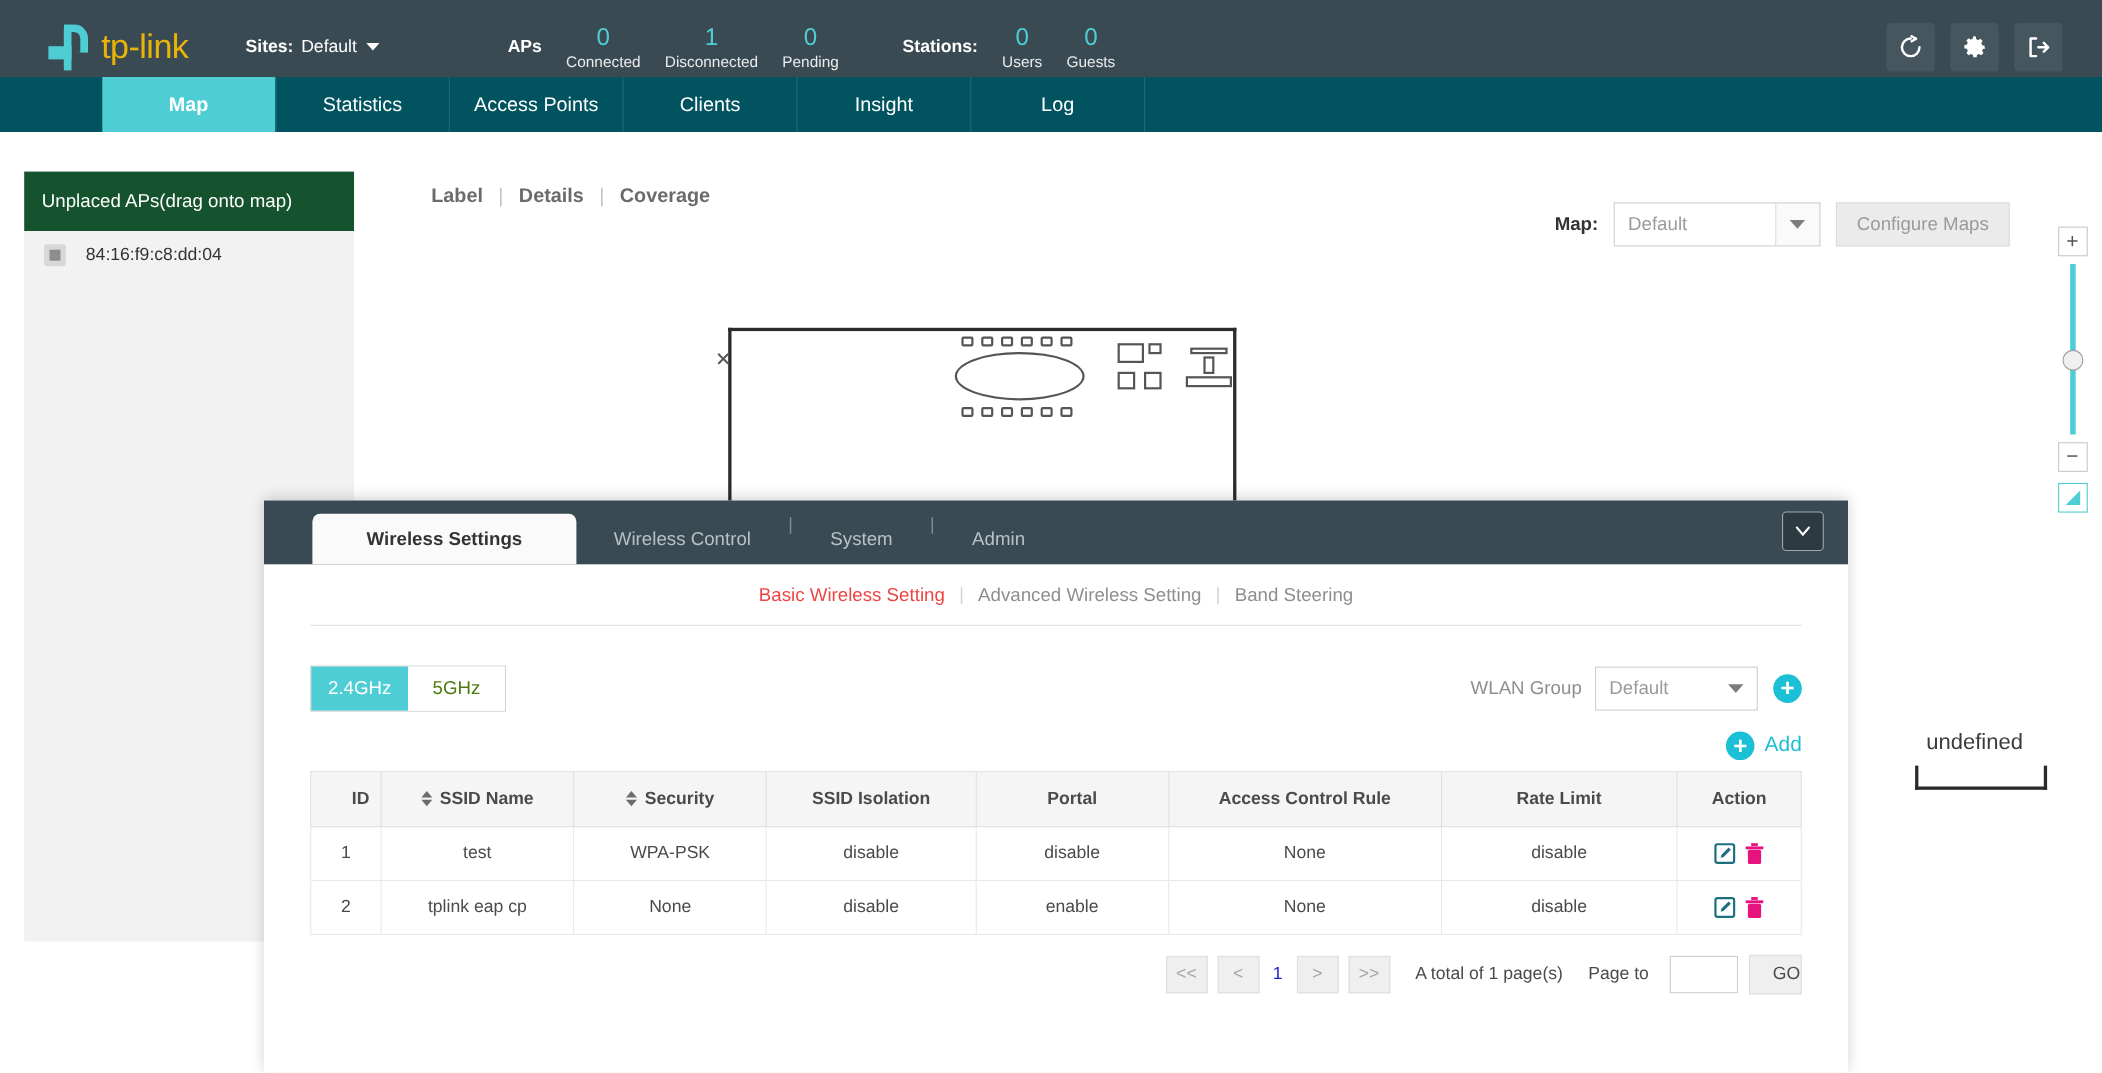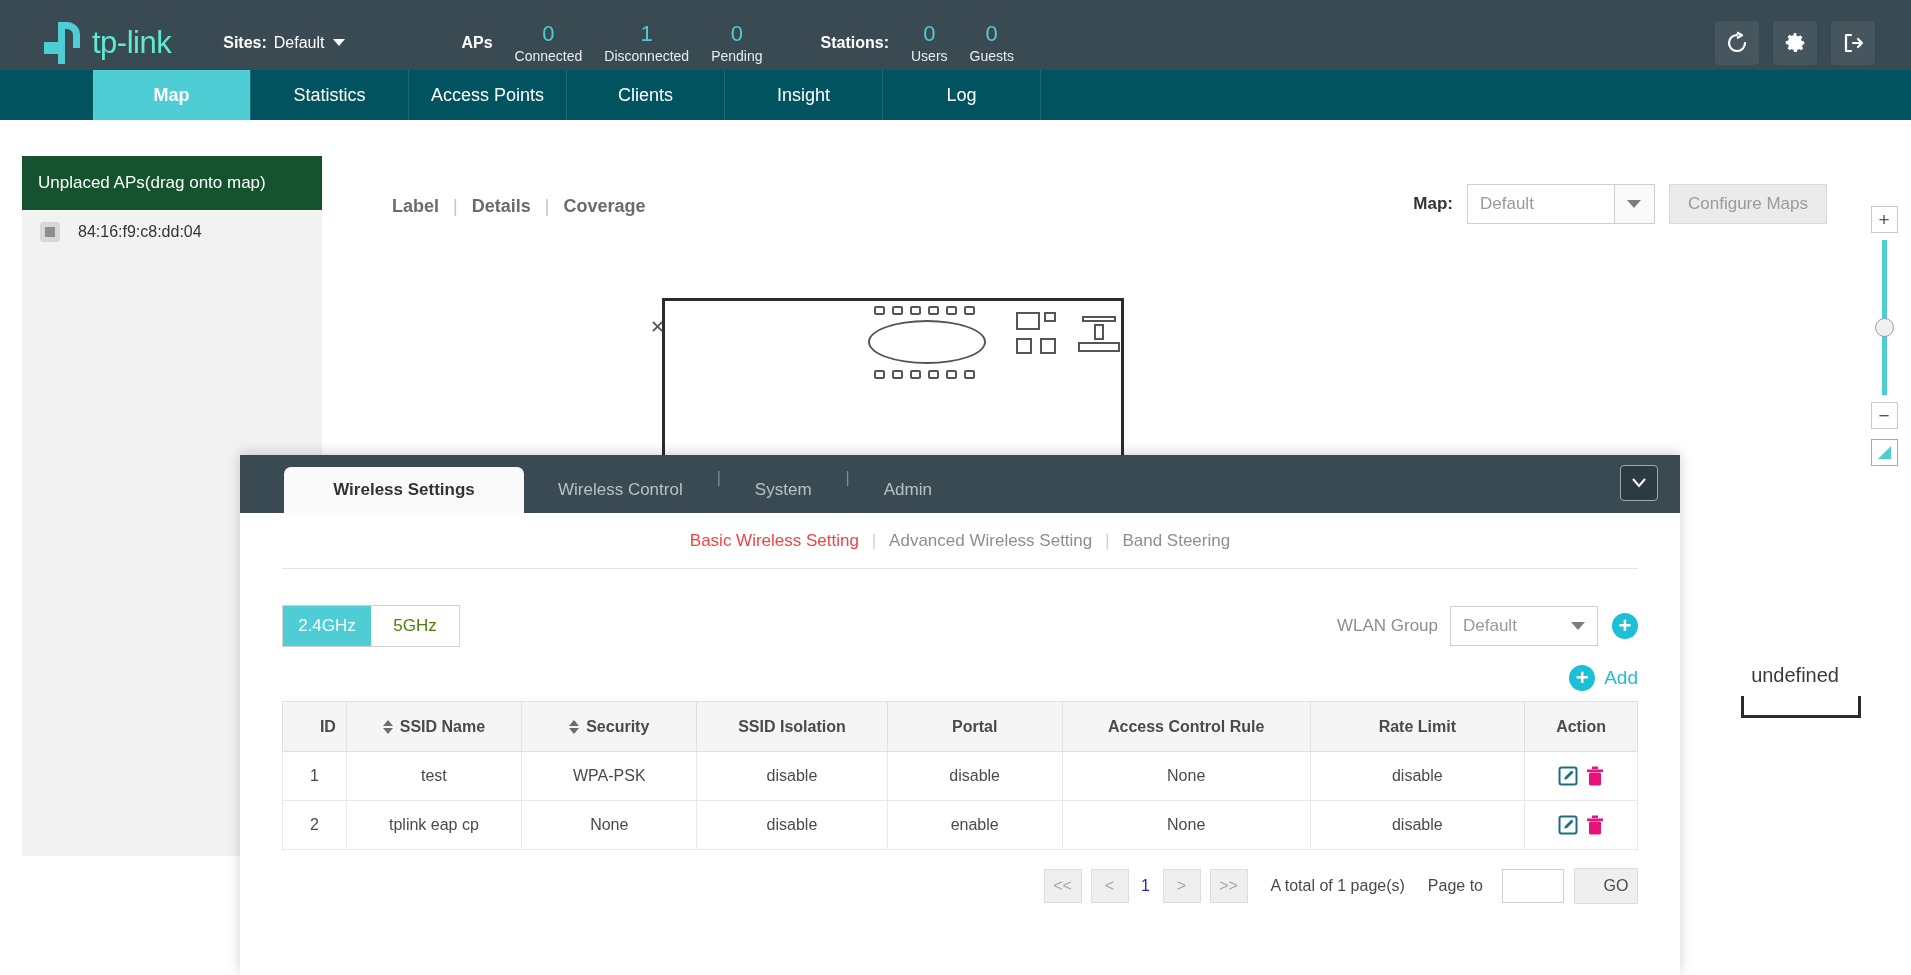--- a/index.html
+++ b/index.html
@@ -23,21 +23,21 @@
     border: 7px solid #4ecdd4; border-left: none; border-bottom: none;
     border-radius: 0 13px 0 0;
   }
   .logo-mark .stem {
     position: absolute; left: 16px; top: 6px; width: 7px; height: 38px; background: #4ecdd4;
   }
   .logo-mark .bar {
     position: absolute; left: 2px; top: 22px; width: 21px; height: 12px; background: #4ecdd4;
   }
   .logo-text {
-    color: #5eead4; font-size: 31px; letter-spacing: -0.5px; margin-left: 4px; font-weight: 400;
+    color: #eab308; font-size: 31px; letter-spacing: -0.5px; margin-left: 4px; font-weight: 400;
   }
   .sites-block { margin-left: 52px; display: flex; align-items: center; color: #fff; }
   .sites-label { font-size: 16px; font-weight: bold; }
   .sites-value { font-size: 16px; margin-left: 7px; font-weight: normal; }
   .caret-down {
     margin-left: 9px; width: 0; height: 0;
     border-left: 6px solid transparent; border-right: 6px solid transparent;
     border-top: 7px solid #ffffff;
   }
   .stat-group { display: flex; align-items: center; }
@@ -78,21 +78,21 @@
   .ap-row { display: flex; align-items: center; height: 44px; padding-left: 18px; cursor: pointer; }
   .ap-chip {
     width: 20px; height: 20px; background: #d8d8d8; border-radius: 3px;
     display: flex; align-items: center; justify-content: center; margin-right: 18px;
   }
   .ap-chip i { width: 10px; height: 10px; background: #8d8d8d; display: block; }
   .ap-mac { font-size: 16px; color: #333333; }
 
   
   .map-area { position: absolute; top: 156px; left: 322px; width: 1589px; height: 819px; background: #fff; }
-  .maptools { position: absolute; top: 40px; left: 56px; display: flex; align-items: center; }
+  .maptools { position: absolute; top: 12px; left: 56px; display: flex; align-items: center; }
   .maptool {
     font-size: 18px; font-weight: bold; color: #6b6b6b; cursor: pointer; padding: 0 14px;
   }
   .mt-div { color: #c4c4c4; font-size: 18px; }
   .map-select-row { position: absolute; top: 28px; right: 84px; display: flex; align-items: center; }
   .map-label { font-size: 17px; font-weight: bold; color: #333; margin-right: 14px; }
   .sel-box {
     width: 148px; height: 40px; border: 1px solid #cfcfcf; background: #fff;
     display: flex; align-items: center; padding-left: 12px; font-size: 17px; color: #9a9a9a;
   }
@@ -197,21 +197,21 @@
   .pager { display: flex; align-items: center; justify-content: flex-end; margin: 18px 42px 0 42px; }
   .pg {
     min-width: 38px; height: 34px; background: #efefef; border: 1px solid #dedede;
     display: flex; align-items: center; justify-content: center; margin-right: 9px;
     font-size: 16px; color: #a5a5a5; cursor: pointer; padding: 0 8px;
   }
   .pg-num { font-size: 16px; color: #2222cc; margin-right: 9px; min-width: 16px; text-align: center; }
   .pg-info { font-size: 16px; color: #4a4a4a; margin: 0 9px 0 14px; }
   .pg-input { width: 62px; height: 34px; border: 1px solid #cfcfcf; background: #fff; margin-left: 10px; }
   .pg-go {
-    width: 64px; height: 36px; background: #efefef; border: 1px solid #dedede;
+    width: 48px; height: 36px; background: #efefef; border: 1px solid #dedede;
     display: flex; align-items: center; justify-content: center; font-size: 16px; color: #4a4a4a;
     margin-left: 10px; cursor: pointer; padding-left: 20px;
   }
 </style>
 </head>
 <body>
 
 <div class="header">
   <div class="logo-wrap">
     <div class="logo-mark">

